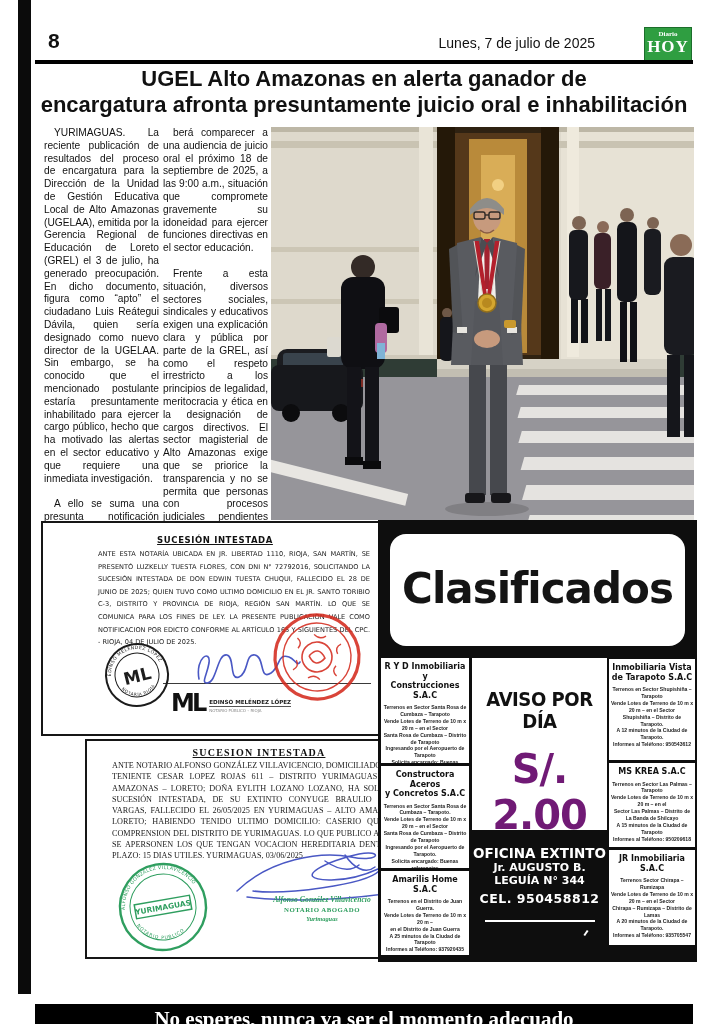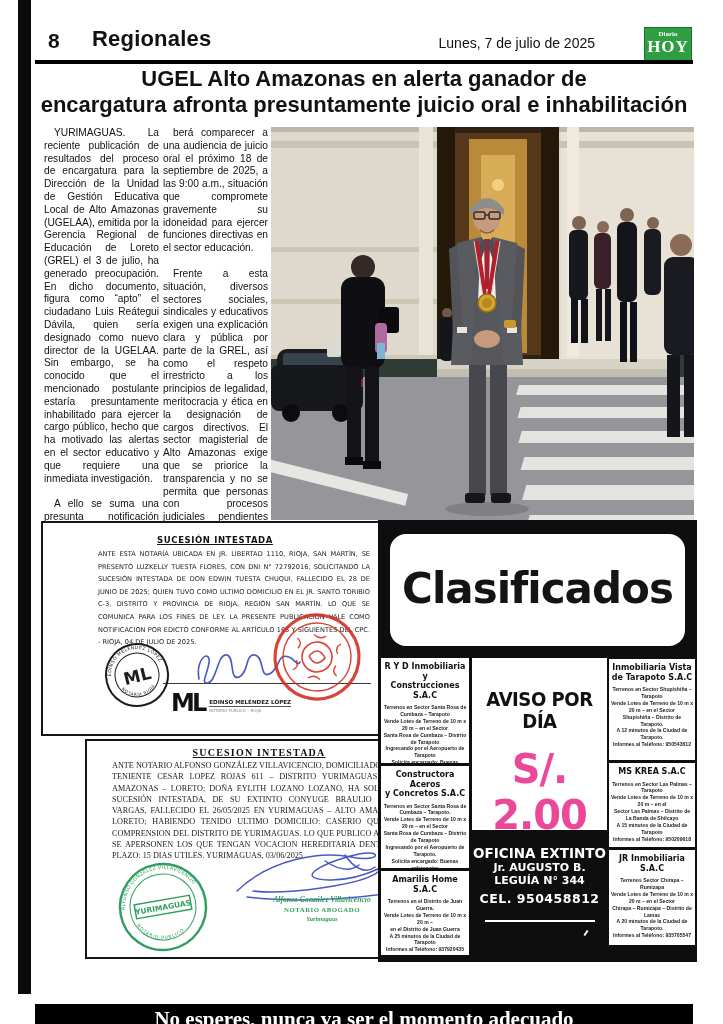--- a/index.html
+++ b/index.html
@@ -49,41 +49,40 @@
   .clas-title-box{left:12px;top:14px;width:295px;height:112px;background:#fff;border-radius:16px;
                   text-align:center;}
   .clas-title{font-family:"DejaVu Sans",sans-serif;font-weight:bold;font-size:42px;line-height:110px;color:#141414;letter-spacing:-1px;}
   .ad{background:#fff;box-sizing:border-box;padding:4px 2px 2px;overflow:hidden;text-align:center;}
   .ad-title{font-family:"DejaVu Sans",sans-serif;font-weight:bold;font-size:8px;line-height:9.5px;white-space:pre-line;color:#111;}
   .ad-body{margin-top:4px;font-size:5.1px;line-height:6.9px;font-weight:600;white-space:pre-line;color:#222;}
   .adL{left:3px;width:88px;}
   .adR{left:231px;width:86px;}
   .aviso-box{left:94px;top:138px;width:135px;height:172px;background:#fff;text-align:center;box-sizing:border-box;padding-top:30px;}
   .aviso-title{font-family:"DejaVu Sans",sans-serif;font-weight:bold;font-size:19px;letter-spacing:-.5px;color:#111;transform:scaleX(.95);}
-  .aviso-price{font-family:"DejaVu Sans",sans-serif;font-weight:bold;font-size:40px;margin-top:14px;color:#ec4899;letter-spacing:-1px;}
+  .aviso-price{font-family:"DejaVu Sans",sans-serif;font-weight:bold;font-size:40px;margin-top:14px;color:#701a75;letter-spacing:-1px;}
   .office{left:94px;top:325px;width:135px;text-align:center;color:#fff;font-family:"DejaVu Sans",sans-serif;}
   .office-name{display:block;font-weight:bold;font-size:13.5px;}
   .office-addr{display:block;font-weight:bold;font-size:11px;}
   .office-phone{display:block;font-weight:bold;font-size:12.5px;margin-top:4px;letter-spacing:.5px;}
   .office-rule{left:107px;top:400px;width:110px;height:2px;background:#fff;}
   .office-tick{left:205px;top:412px;width:6px;height:2px;background:#fff;transform:rotate(-55deg);}
   
   .banner{left:35px;top:1004px;width:658px;height:40px;background:#000000;text-align:center;}
   .banner-text{font-family:"Liberation Serif",serif;font-weight:bold;font-size:21px;color:#fff;line-height:30px;}
   svg text{font-family:"DejaVu Sans",sans-serif;}
 </style>
 </head>
 <body>
 
 <div class="page">
 
   <div class="abs edge-strip"></div>
 
   <div class="abs page-num">8</div>
-  <div class="abs section-title">Regionales</div>
   <div class="abs date">Lunes, 7 de julio de 2025</div>
   <div class="abs logo">
     <span class="logo-top">Diario</span>
     <span class="logo-main">HOY</span>
   </div>
   <div class="abs header-rule"></div>
 
   <div class="abs headline">
     <div>UGEL Alto Amazonas en alerta ganador de</div>
     <div>encargatura afronta presuntamente juicio oral e inhabilitación</div>

